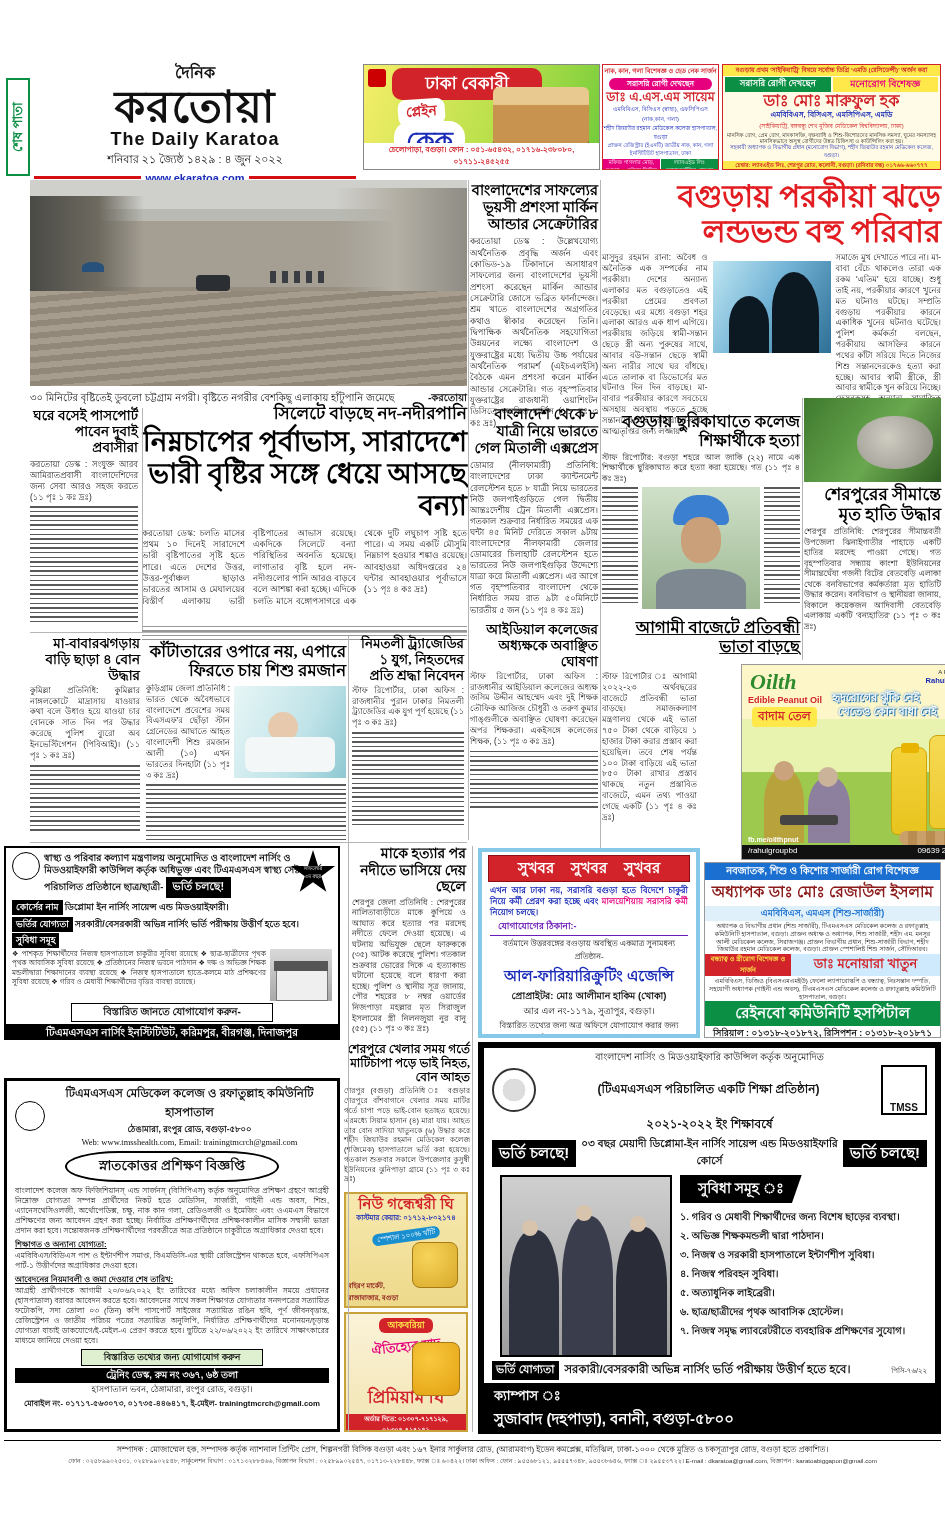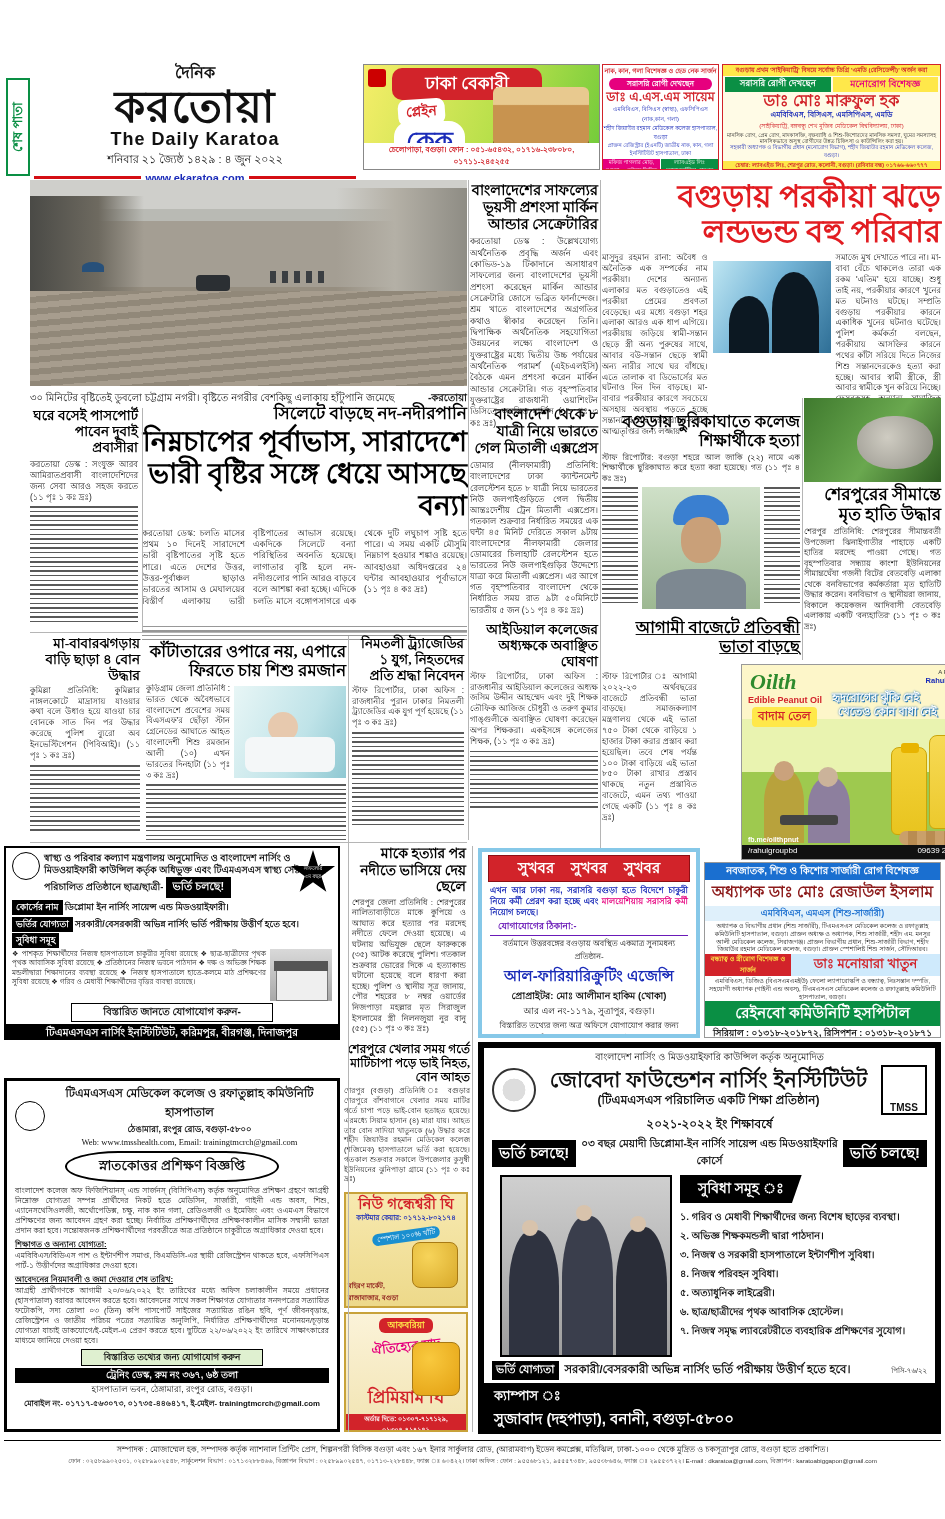--- a/index.html
+++ b/index.html
@@ -347,21 +347,20 @@
     <div style="position:absolute;right:6px;top:28px;width:46px;height:52px;background:radial-gradient(circle at 35% 30%,#f9c93e,#e3a012);border-radius:8px;border:1.5px solid #a87a14;"></div>
     <div style="color:#d2232a;font-weight:900;font-size:17px;margin-top:26px;">প্রিমিয়াম ঘি</div>
     <div style="background:#d2232a;color:#fff;font-size:6.4px;font-weight:bold;margin-top:2px;">অর্ডার দিতে: ০১৩০৭-৭১৭১২৯, ০১৩০৭-৭১৭১৪১</div>
   </div>
 
   <div class="abs" style="left:478px;top:1042px;width:463px;height:392px;border:6px solid #000;box-sizing:border-box;background:#fff;overflow:hidden;">
     <div class="ctr" style="font-size:9.5px;padding-top:2px;">বাংলাদেশ নার্সিং ও মিডওয়াইফারি কাউন্সিল কর্তৃক অনুমোদিত</div>
     <div style="display:flex;align-items:center;padding:0 8px;">
       <div style="width:40px;height:40px;border:2px solid #333;border-radius:50%;flex:none;background:radial-gradient(circle,#ddd 40%,#fff 41%);"></div>
       <div style="flex:1;text-align:center;">
-        <div style="font-weight:900;font-size:21px;line-height:1.05;">জোবেদা ফাউন্ডেশন নার্সিং ইনস্টিটিউট</div>
         <div style="font-weight:bold;font-size:12px;">(টিএমএসএস পরিচালিত একটি শিক্ষা প্রতিষ্ঠান)</div>
       </div>
       <div style="width:42px;height:46px;border:2px solid #000;flex:none;text-align:center;font-weight:900;font-size:10px;display:flex;align-items:flex-end;justify-content:center;">
         <span>TMSS</span>
       </div>
     </div>
     <div class="ctr" style="font-weight:bold;font-size:12px;">২০২১-২০২২ ইং শিক্ষাবর্ষে</div>
     <div style="display:flex;align-items:center;gap:5px;padding:1px 8px;">
       <span class="pill" style="font-size:15px;">ভর্তি চলছে!</span>
       <span style="font-weight:bold;font-size:10.5px;flex:1;text-align:center;">০৩ বছর মেয়াদী ডিপ্লোমা-ইন নার্সিং সায়েন্স এন্ড মিডওয়াইফারি কোর্সে</span>

